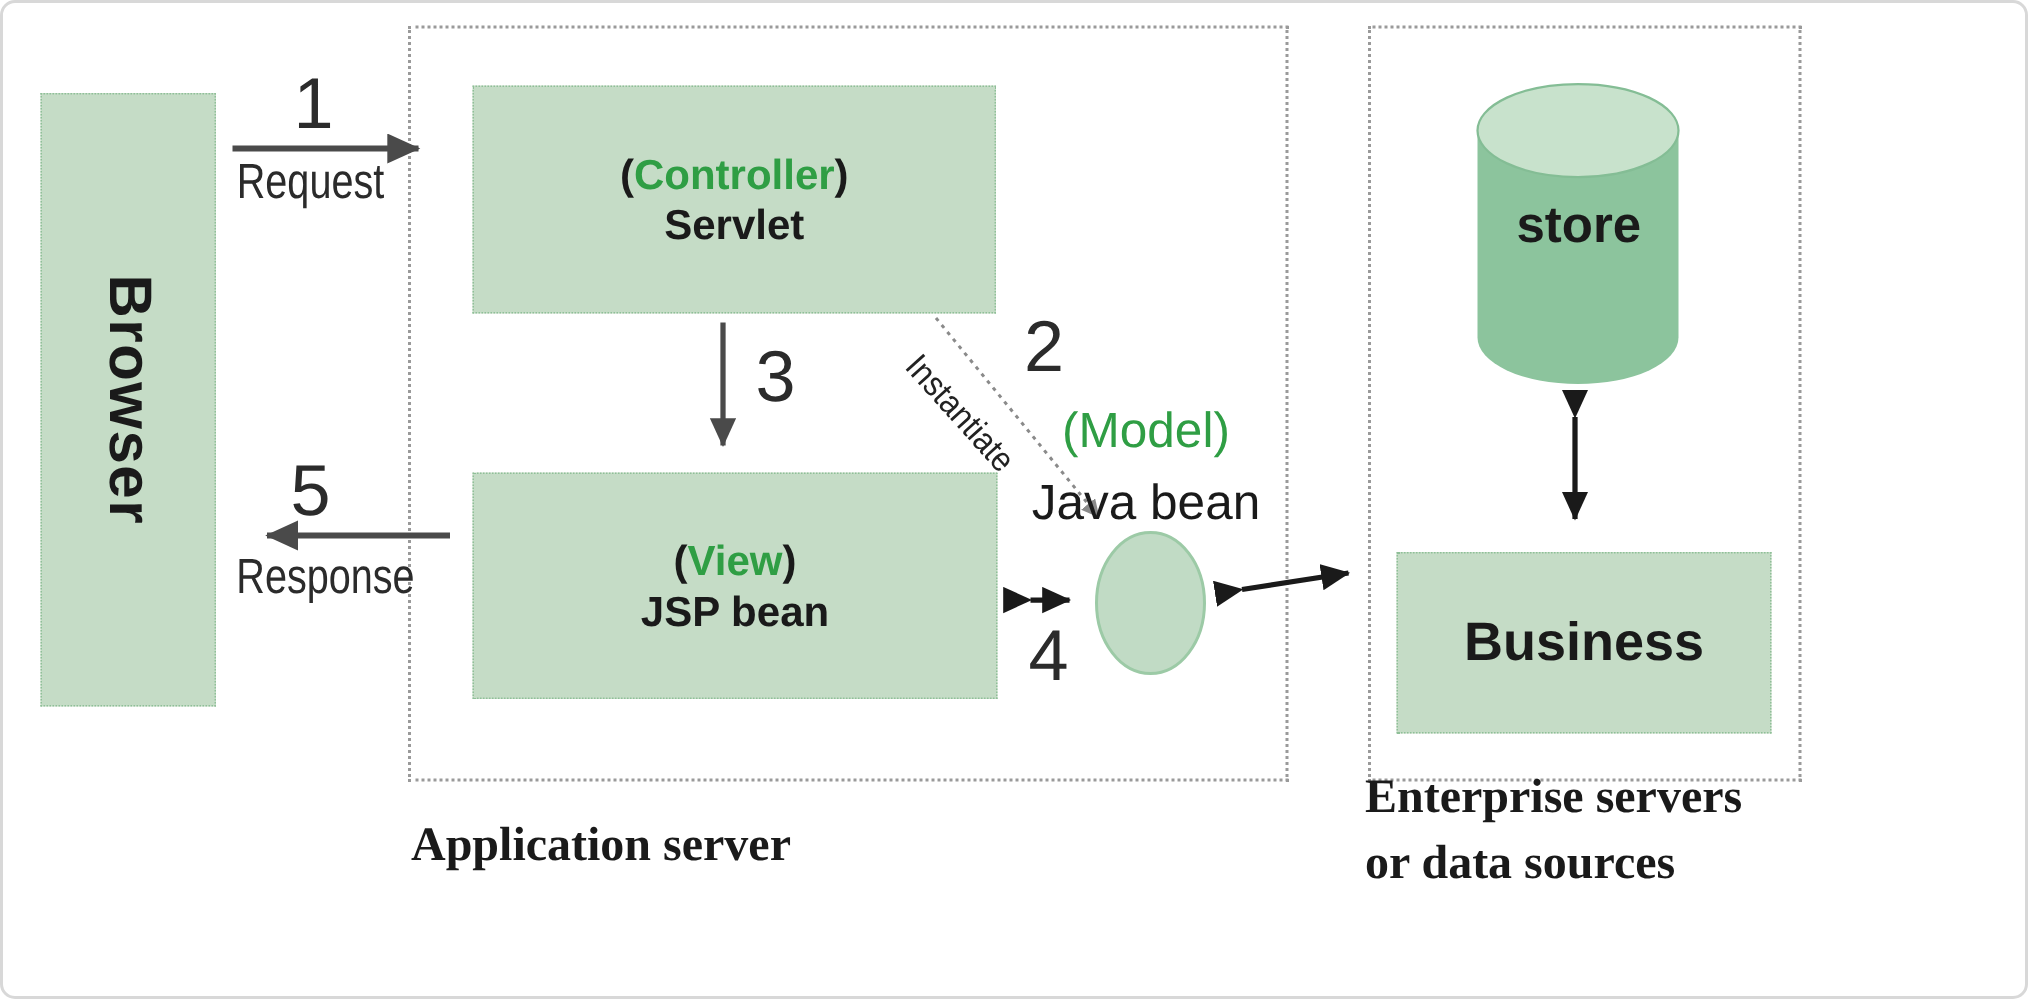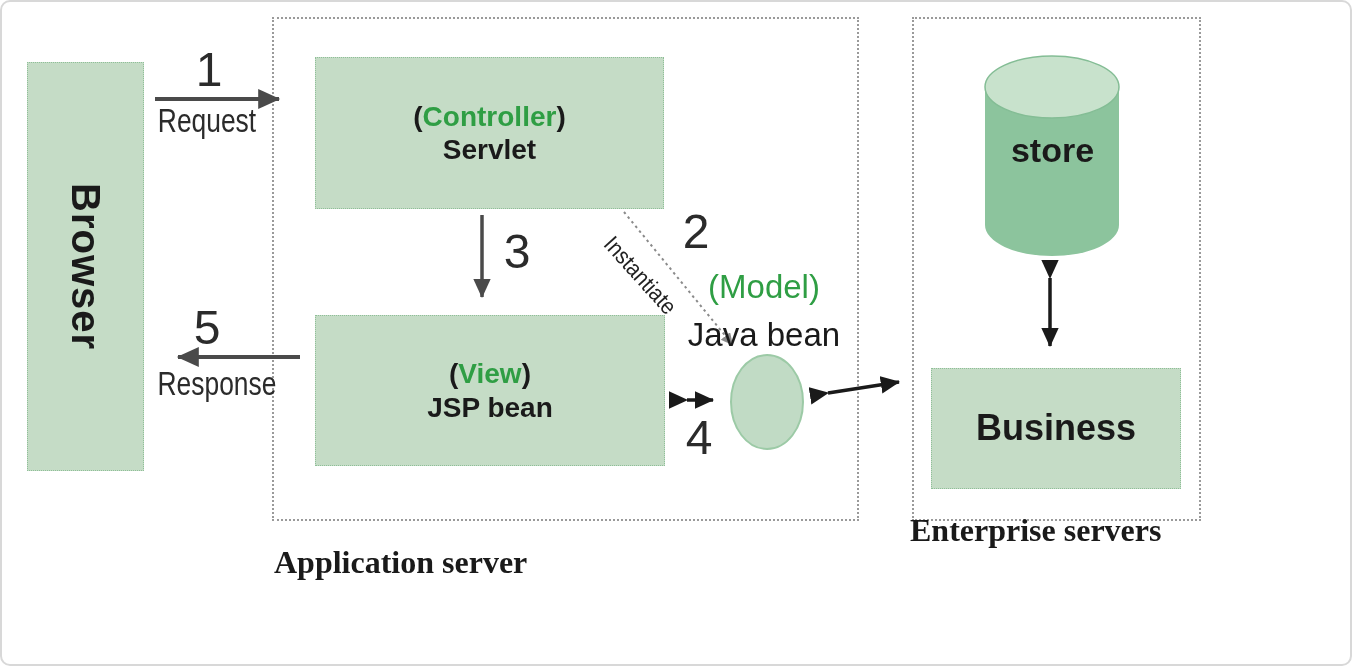--- a/index.html
+++ b/index.html
@@ -170,15 +170,16 @@
   <div class="stepnum" style="left:485px;top:226px;width:60px;">3</div>
 
   <div class="stepnum" style="left:664px;top:206px;width:60px;">2</div>
   <div class="instantiate" style="left:585px;top:260px;">Instantiate</div>
 
   <div class="stepnum" style="left:667px;top:412px;width:60px;">4</div>
 
   <div class="caption" style="left:272px;top:538px;">Application server</div>
   <div class="caption" style="left:908px;top:506px;">
     <div>Enterprise servers</div>
+    <div>or data sources</div>
   </div>
 
 </div>
 
 </body></html>

